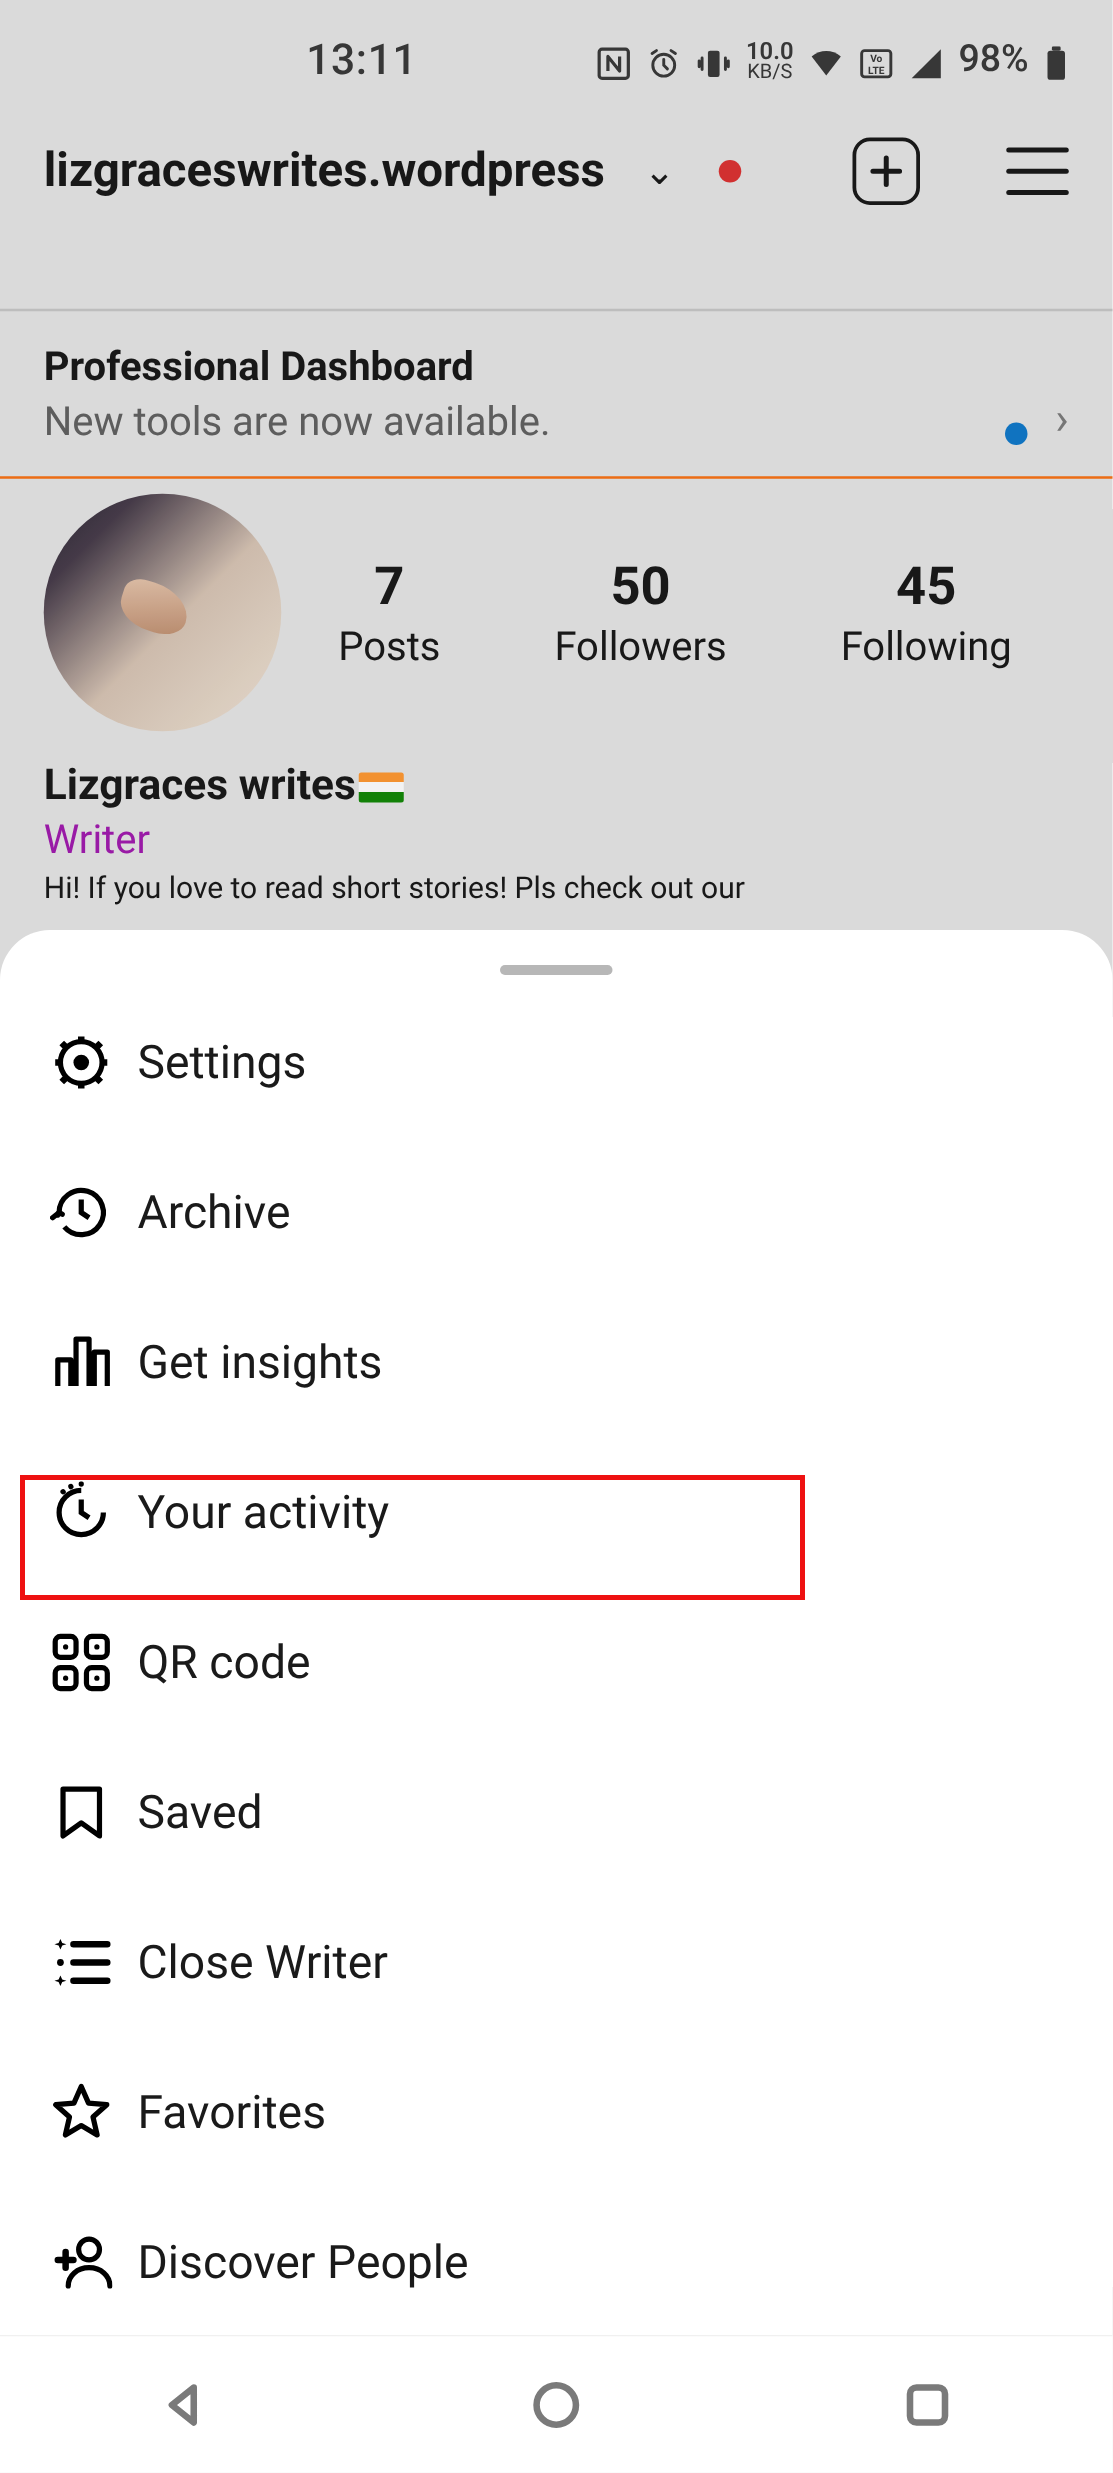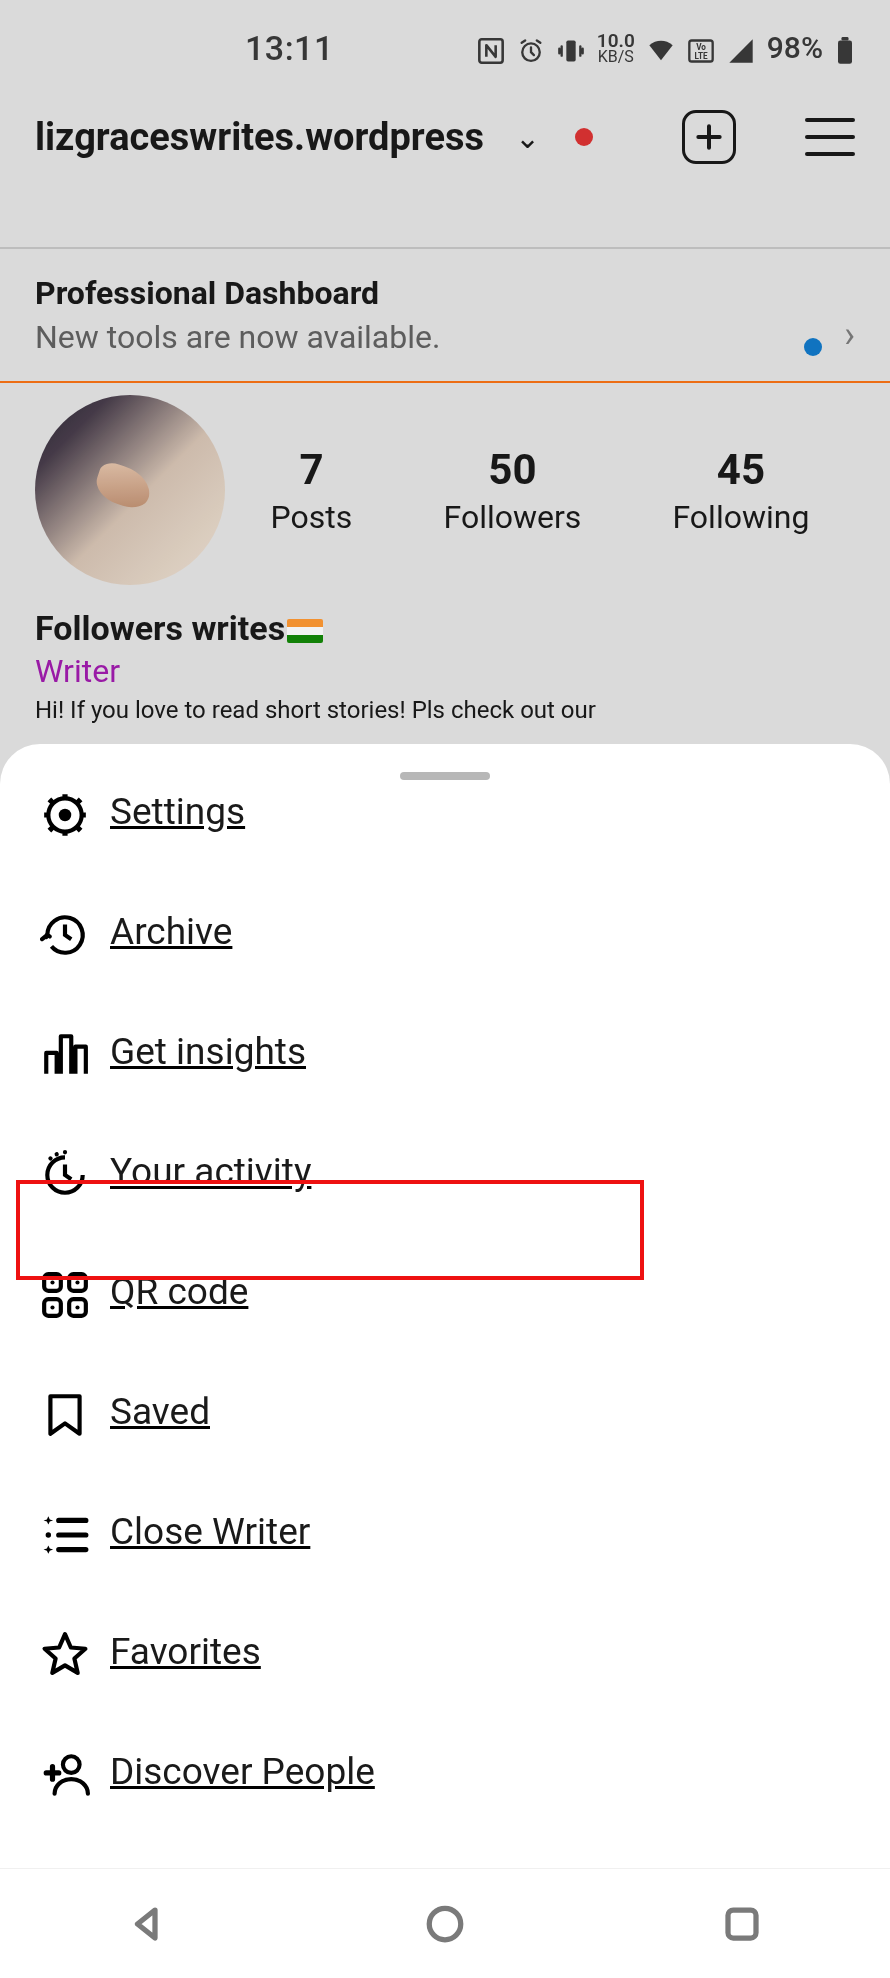--- a/index.html
+++ b/index.html
@@ -48,21 +48,21 @@
     
     .bio { position:absolute; top:608px; left:35px; right:35px; }
     .bio .nm { font-size:34px; font-weight:700; color:#1a1a1a; }
     .bio .cat { font-size:32px; color:#a21caf; margin-top:4px; }
     .bio .bd { font-size:24px; color:#1a1a1a; margin-top:6px; }
 
     
     .sheet { position:absolute; left:0; right:0; bottom:0; top:744px; background:#fff; border-radius:40px 40px 0 0; }
     .grab { width:90px; height:8px; background:#b7b7b7; border-radius:4px; margin:28px auto 10px; }
     .menu { padding:0 20px; }
-    .item { display:flex; align-items:flex-start; height:120px;text-decoration:underline; }
+    .item { display:flex; align-items:center; height:120px; }
     .item .ic { width:90px; display:flex; justify-content:center; }
     .item .ic svg { width:50px; height:50px; stroke:#000; stroke-width:2; fill:none; }
     .item .lbl { font-size:37px; color:#1a1a1a; }
     .hl { position:absolute; left:16px; right:246px; top:436px; height:100px; border:4px solid #e11; pointer-events:none; }
 
     
     .navbar { position:absolute; left:0; right:0; bottom:0; height:110px; background:#fff; display:flex; justify-content:space-around; align-items:center; border-top:1px solid #f0f0f0;}
     .navbar svg { width:42px; height:42px; stroke:#7a7a7a; stroke-width:3; fill:none; }
 
     .flag{display:inline-block;width:36px;height:24px;vertical-align:-3px;background:linear-gradient(#ff9933 0 33%,#fff 33% 66%,#138808 66% 100%);margin-left:2px;border-radius:2px;}
@@ -146,21 +146,21 @@
         <div class="l">Followers</div>
       </div>
       <div>
         <div class="n">45</div>
         <div class="l">Following</div>
       </div>
     </div>
   </div>
 
   <div class="bio">
-    <div class="nm"><span>Followers writes</span><span class="flag"></span></div>
+    <div class="nm"><span>Lizgraces writes</span><span class="flag"></span></div>
     <div class="cat">Writer</div>
     <div class="bd">Hi! If you love to read short stories! Pls check out our</div>
   </div>
 </div>
 
 <div class="sheet">
   <div class="grab"></div>
   <div class="menu">
 
     <div class="item">

